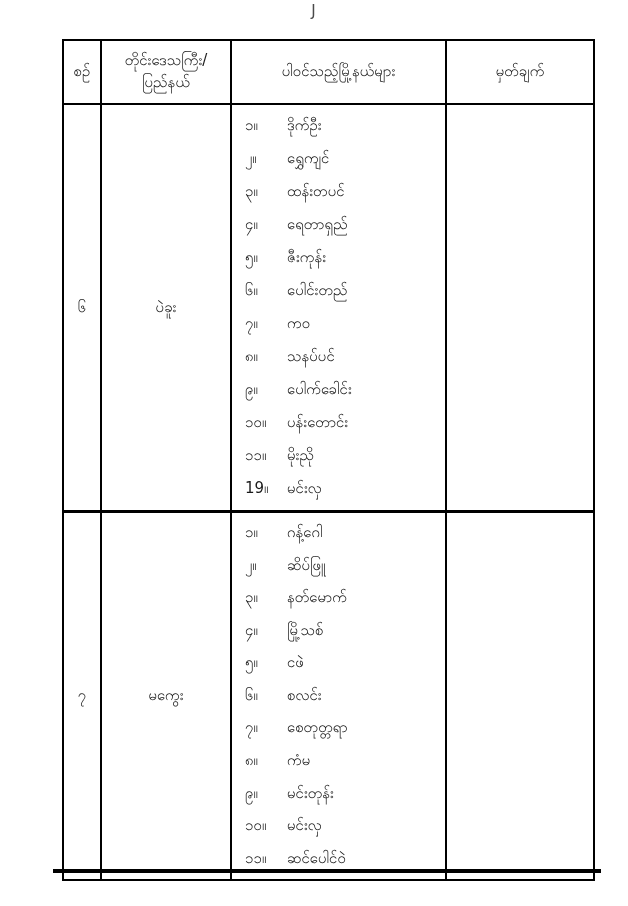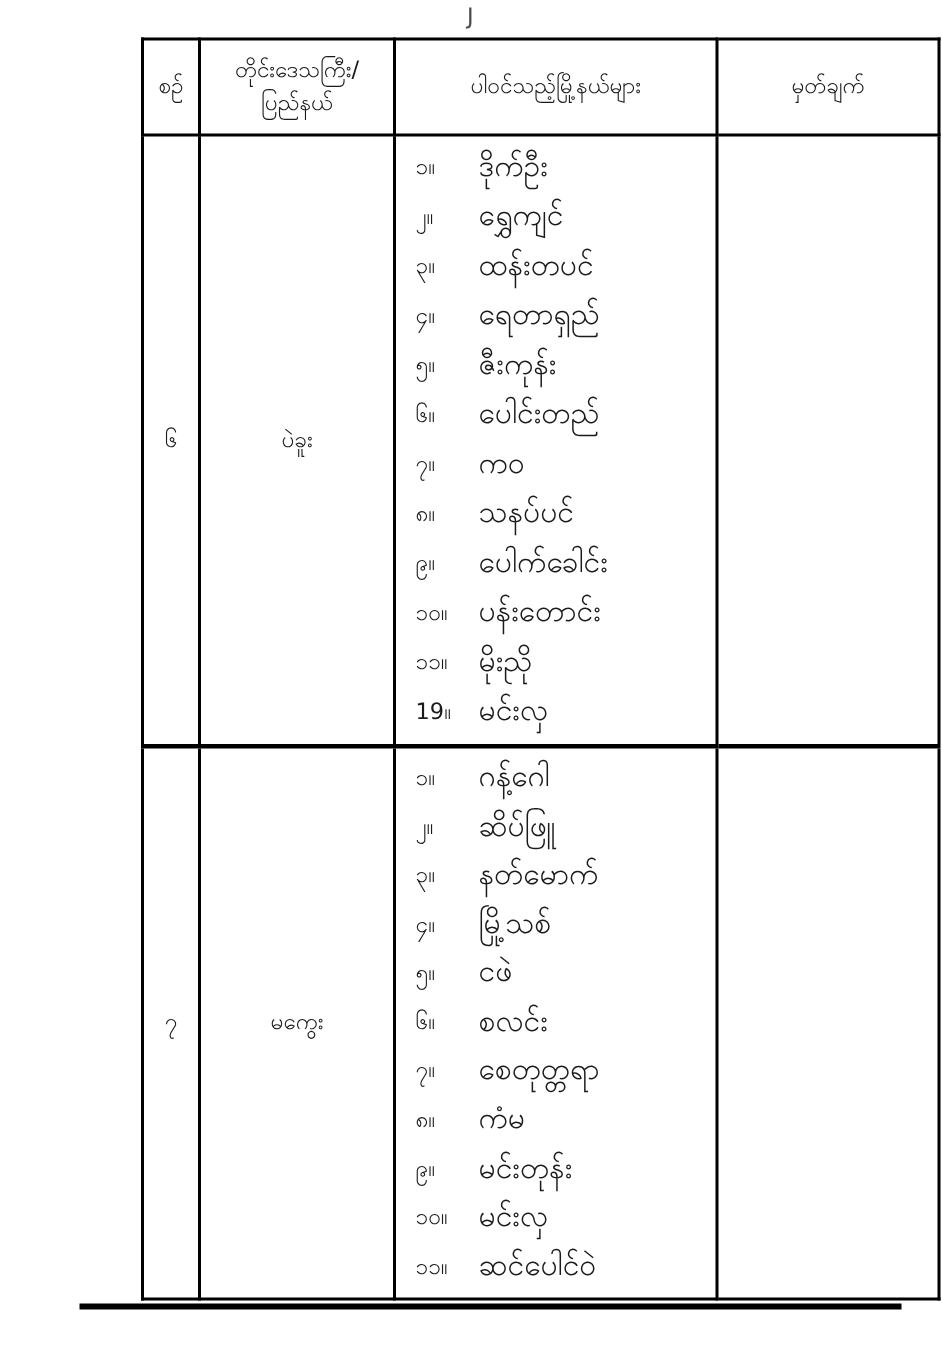--- a/index.html
+++ b/index.html
@@ -22,25 +22,24 @@
     left: 0;
     width: 100%;
     text-align: center;
     font-size: 15px;
     color: #4a4a4a;
     letter-spacing: 1px;
   }
   table.doc-table {
     position: absolute;
     left: 62px;
-    top: 25px;
+    top: 39px;
     width: 531px;
     border-collapse: collapse;
     table-layout: fixed;
-    margin-left: 32px;
   }
   table.doc-table th,
   table.doc-table td {
     border: 2px solid #000000;
     padding: 0;
     vertical-align: middle;
     font-weight: normal;
     font-size: 15px;
     color: #1a1a1a;
   }
@@ -76,21 +75,21 @@
   .township-line {
     display: flex;
     align-items: center;
   }
   .township-number {
     width: 42px;
     flex: 0 0 42px;
     font-size: 15px;
   }
   .township-name {
-    font-size: 20px;
+    font-size: 15px;
   }
   .header-two-line span { display: block; }
 
   .bottom-rule {
     position: absolute;
     left: 53px;
     top: 869px;
     width: 548px;
     height: 4px;
     background: #000000;

